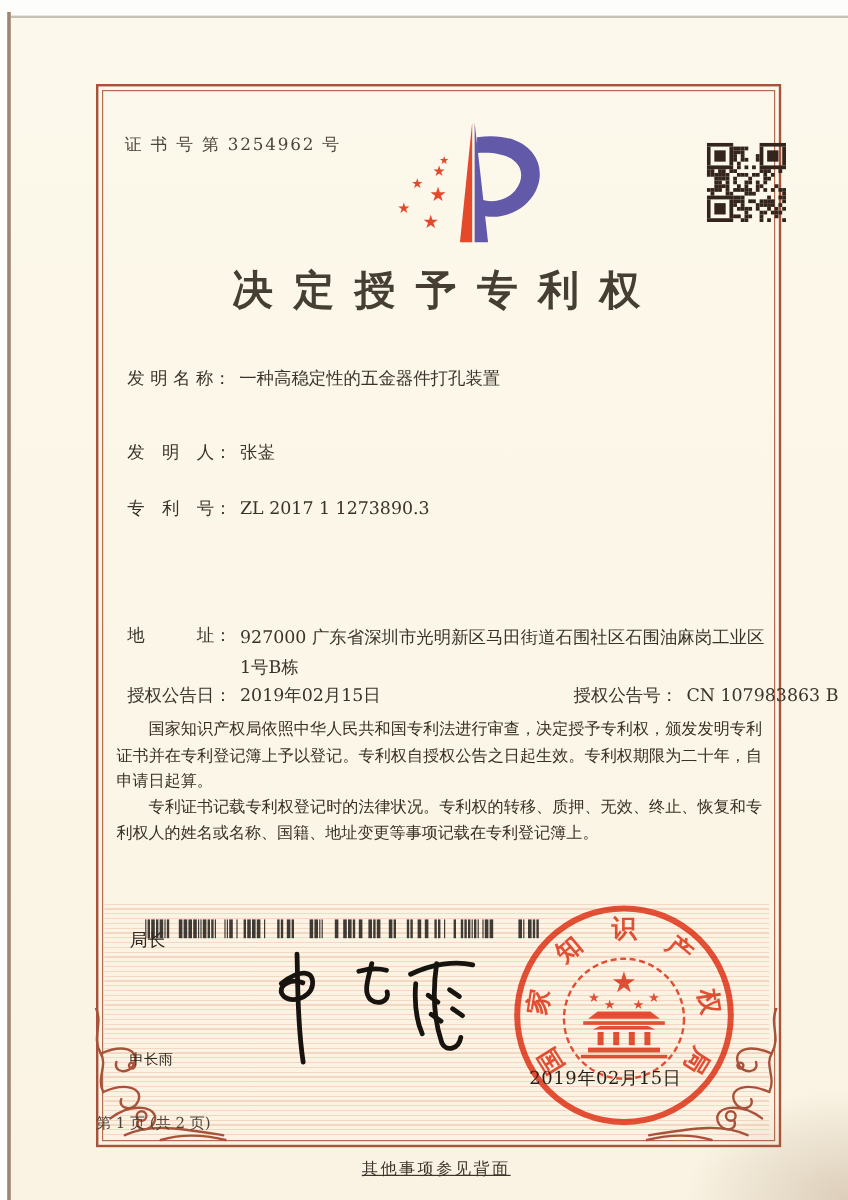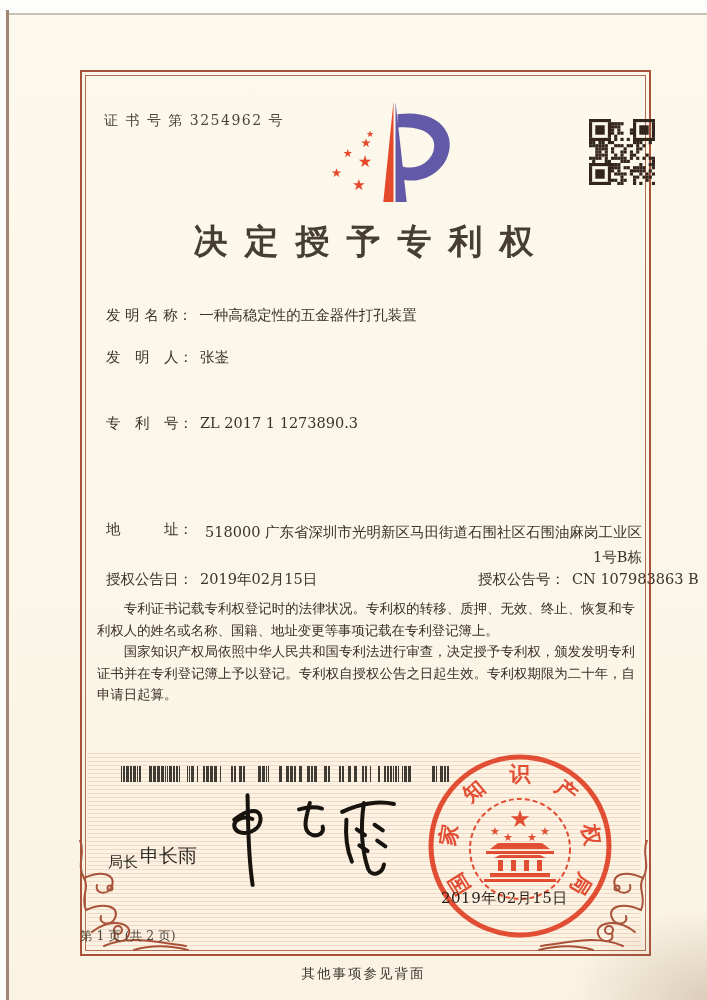--- a/index.html
+++ b/index.html
@@ -24,41 +24,41 @@
   .flourish.fl-right { left:538px; top:840px; transform:scaleX(-1); }
 
   .cert-number { position:absolute; left:104px; top:112px; font-size:14px; letter-spacing:1.5px; color:#4c443a; }
   .logo { position:absolute; left:322px; top:96px; width:145px; height:112px; }
   .qr { position:absolute; left:589px; top:119px; width:66px; height:66px; }
   .title { position:absolute; left:80px; top:219px; width:567px; margin:0; text-align:center;
     font-size:34px; font-weight:bold; letter-spacing:17px; text-indent:17px; color:#463d33; }
 
   .frow { position:absolute; left:106px; font-size:14.5px; color:#3a332b; white-space:nowrap; }
   .frow .lab { color:#3a332b; }
-  .frow .val { margin-left:7px;text-align:right; }
+  .frow .val { margin-left:7px; }
   .frow.addr .val { display:inline-block; white-space:normal; width:442px; vertical-align:top; line-height:25px; }
   .grant2 { position:absolute; left:372px; top:0; }
 
   .paras { position:absolute; left:97px; top:598px; width:538px; font-size:13.4px; line-height:21.6px;
     color:#3a2f24; text-align:justify; }
   .paras p { margin:0; text-indent:2em; }
 
   .barcode { position:absolute; left:118px; top:766px; width:336px; height:16px; opacity:.88; }
-  .signer-title { position:absolute; left:108px; top:853px; font-size:15px; color:#2e2922; }
-  .signer-name  { position:absolute; left:108px; top:843px; font-size:19px; color:#2e2922;margin-left:32px; }
+  .signer-title { position:absolute; left:108px; top:774px; font-size:15px; color:#2e2922; }
+  .signer-name  { position:absolute; left:108px; top:875px; font-size:12px; color:#2e2922; }
   .signature { position:absolute; left:205px; top:786px; width:210px; height:102px; transform:rotate(-2deg); }
 
   .seal { position:absolute; left:426px; top:752px; width:188px; height:188px; mix-blend-mode:multiply; opacity:.94; }
   .seal svg { position:absolute; inset:0; }
   .seal-text span { position:absolute; left:50%; top:50%; font-size:21px; font-weight:bold; color:#e6492f;
     font-family:"DejaVu Serif","Liberation Serif",serif; }
   .seal-date { position:absolute; left:441px; top:889px; font-size:15px; color:#241f19; letter-spacing:.5px; z-index:5; }
 
   .page-info { position:absolute; left:80px; top:928px; width:567px; text-align:left; font-size:12.5px; color:#4a443a; }
-  .back-note { position:absolute; left:80px; top:965px; width:567px; text-align:center; font-size:13.5px; color:#3c352c; letter-spacing:2px; }
+  .back-note { position:absolute; left:80px; top:965px; width:567px; text-align:center; font-size:13.5px; color:#3c352c; letter-spacing:2px;text-decoration:underline; }
 </style>
 </head>
 <body>
 
 <div class="paper">
 
   <div class="stripes"></div>
 
   <div class="frame">
     <div class="frame-inner"></div>
@@ -260,40 +260,40 @@
         <rect x="48" y="60" width="3" height="3" fill="#33241c"></rect>
         <rect x="60" y="60" width="3" height="3" fill="#33241c"></rect>
       </svg>
   </div>
 
   <h1 class="title">决定授予专利权</h1>
 
   <div class="frow" style="top:306px">
     <span class="lab">发 明 名 称：</span><span class="val">一种高稳定性的五金器件打孔装置</span>
   </div>
-  <div class="frow" style="top:348px">
+  <div class="frow" style="top:368px">
     <span class="lab">发　明　人：</span><span class="val">张崟</span>
   </div>
   <div class="frow" style="top:414px">
     <span class="lab">专　利　号：</span><span class="val">ZL 2017 1 1273890.3</span>
   </div>
   <div class="frow addr" style="top:520px">
-    <span class="lab">地　　　址：</span><span class="val">518000 广东省深圳市光明新区马田街道石围社区石围油麻岗工业区1号B栋</span>
+    <span class="lab">地　　　址：</span><span class="val">927000 广东省深圳市光明新区马田街道石围社区石围油麻岗工业区1号B栋</span>
   </div>
 
   <div class="frow" style="top:570px; width:530px">
     <span class="lab">授权公告日：</span><span class="val">2019年02月15日</span>
     <span class="grant2">
       <span class="lab">授权公告号：</span><span class="val">CN 107983863 B</span>
     </span>
   </div>
 
   <div class="paras">
+    <p>国家知识产权局依照中华人民共和国专利法进行审查，决定授予专利权，颁发发明专利证书并在专利登记簿上予以登记。专利权自授权公告之日起生效。专利权期限为二十年，自申请日起算。</p>
     <p>专利证书记载专利权登记时的法律状况。专利权的转移、质押、无效、终止、恢复和专利权人的姓名或名称、国籍、地址变更等事项记载在专利登记簿上。</p>
-    <p>国家知识产权局依照中华人民共和国专利法进行审查，决定授予专利权，颁发发明专利证书并在专利登记簿上予以登记。专利权自授权公告之日起生效。专利权期限为二十年，自申请日起算。</p>
   </div>
 
   <div class="barcode">
     <svg viewBox="0 0 336 16" width="336" height="16">
         <rect x="3" y="0" width="1" height="16" fill="#26221e"></rect>
         <rect x="5" y="0" width="2" height="16" fill="#26221e"></rect>
         <rect x="8" y="0" width="3" height="16" fill="#26221e"></rect>
         <rect x="12" y="0" width="2" height="16" fill="#26221e"></rect>
         <rect x="15" y="0" width="3" height="16" fill="#26221e"></rect>
         <rect x="19" y="0" width="1" height="16" fill="#26221e"></rect>

